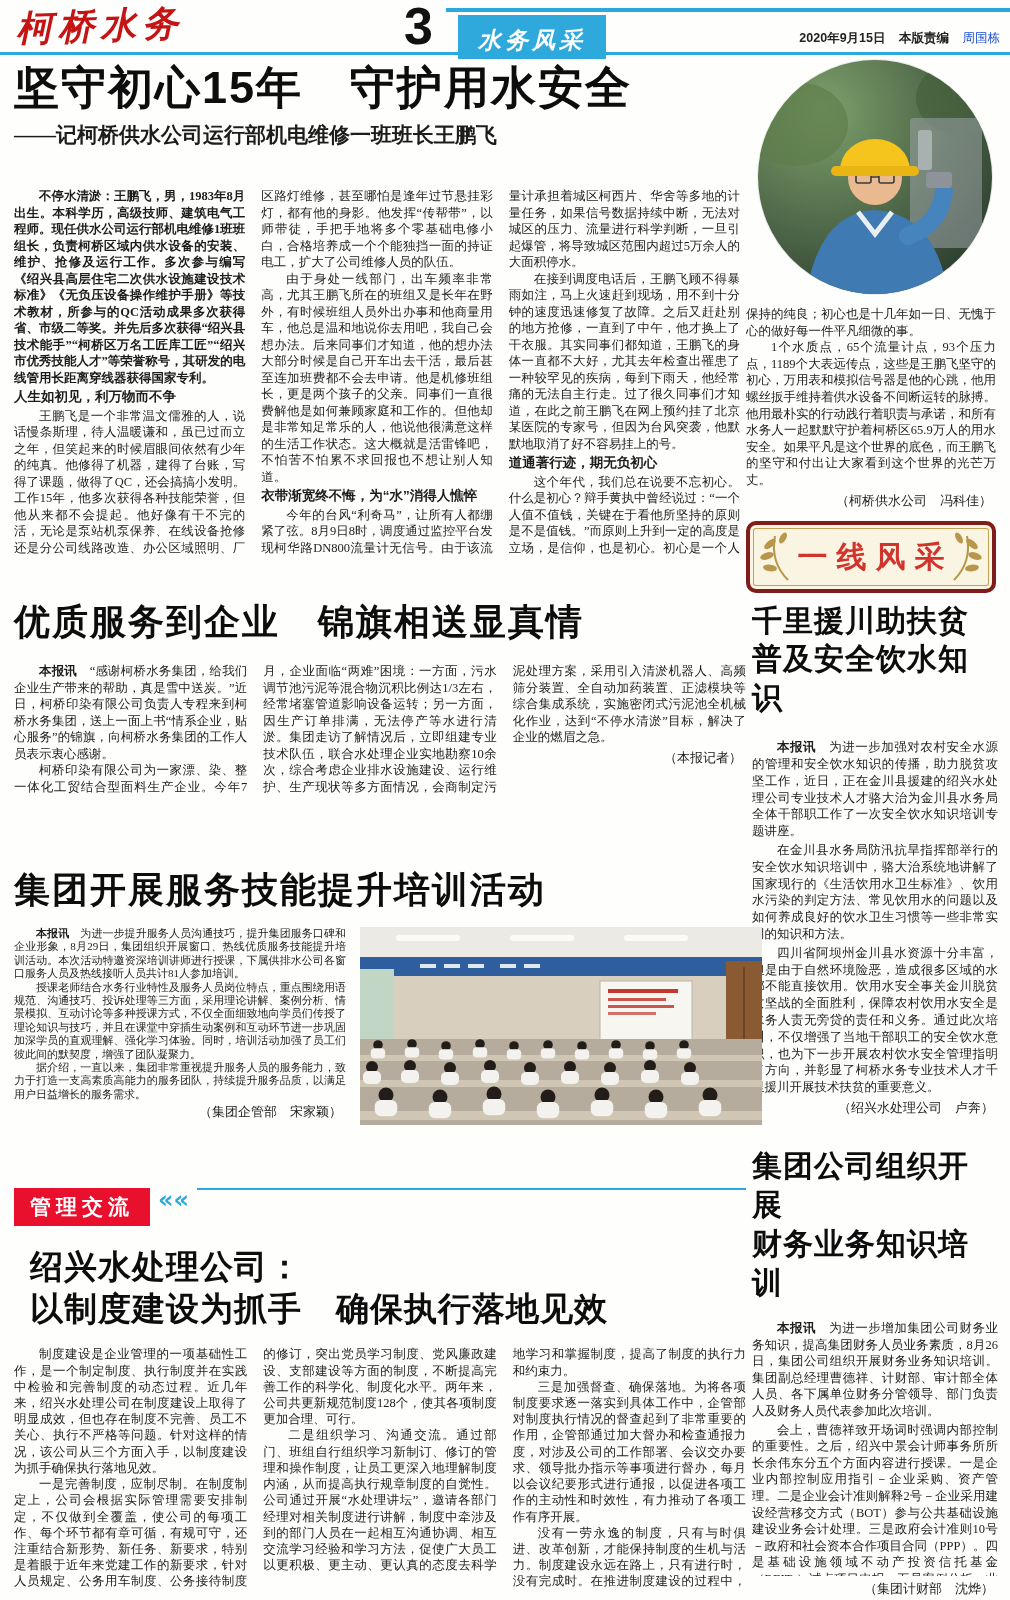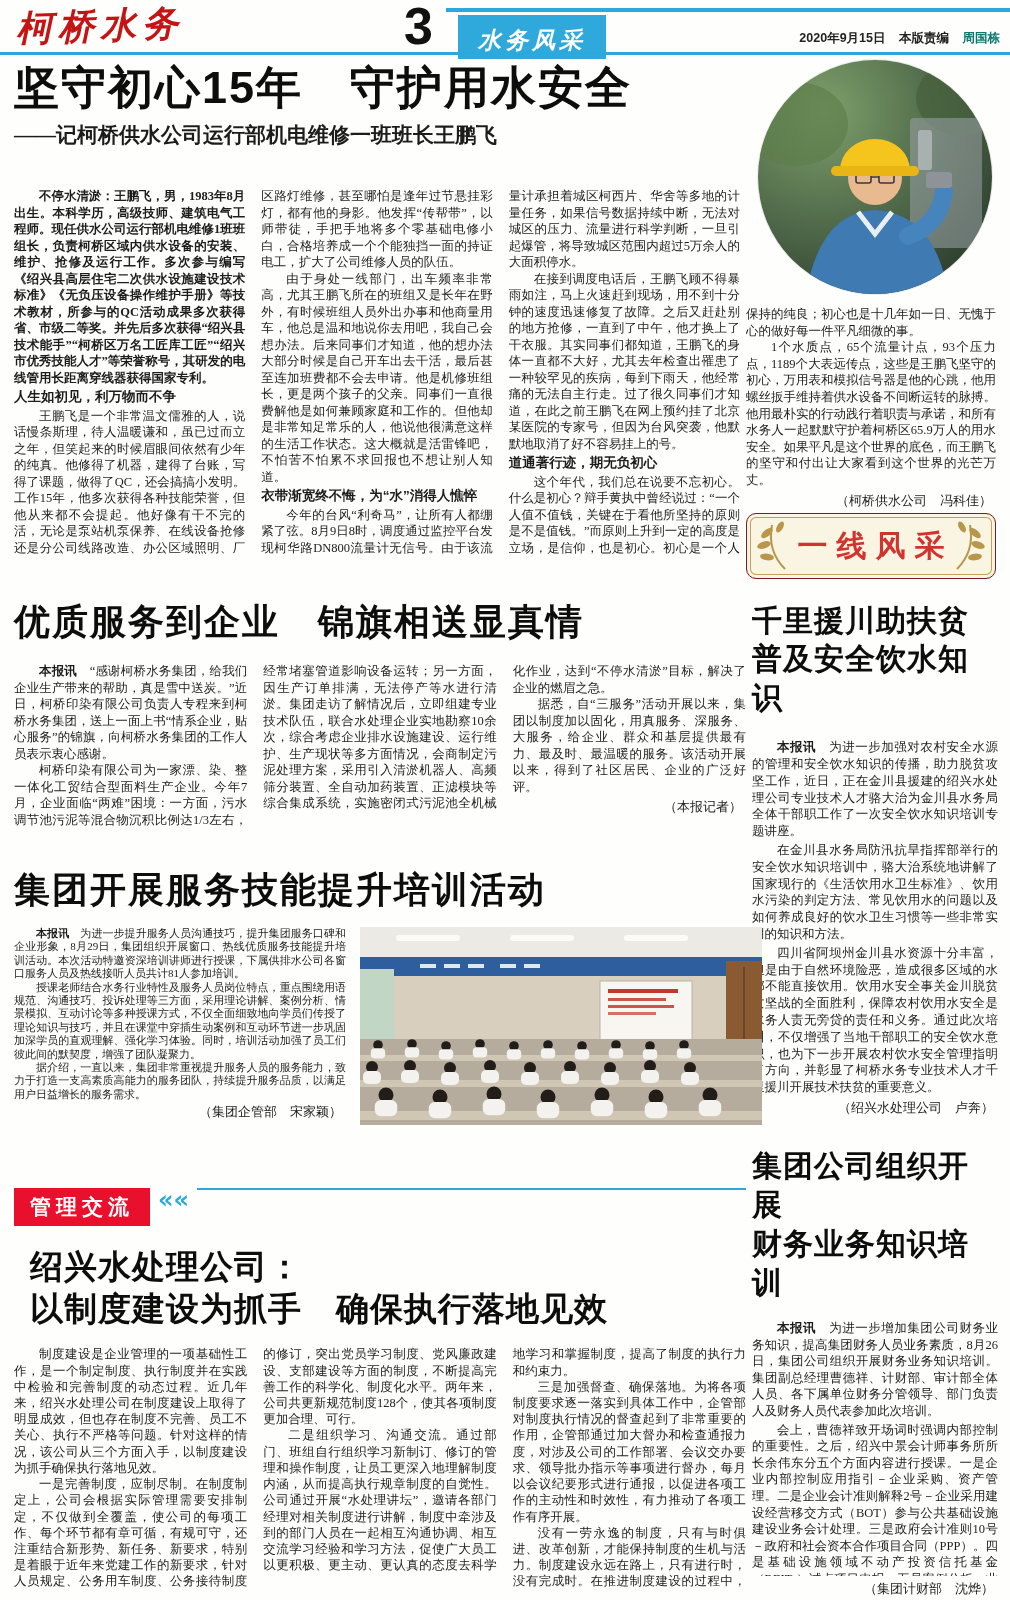--- a/index.html
+++ b/index.html
@@ -9,40 +9,40 @@
   .masthead{position:absolute;top:0;left:0;width:100%;height:58px;}
   .m-topline{position:absolute;left:446px;right:0;top:8px;height:4px;background:#29a9dc;}
   .m-botline{position:absolute;left:0;right:0;top:52px;height:3px;background:#29a9dc;}
   .m-logo{position:absolute;left:16px;top:8px;font:italic 700 36px/1 "Liberation Serif",serif;
           color:#c41414;letter-spacing:6px;transform:rotate(-2deg);}
   .m-page{position:absolute;left:404px;top:0;font:900 52px/1 "Liberation Sans","DejaVu Sans",sans-serif;color:#111;}
   .m-badge{position:absolute;left:458px;top:15px;background:#2fa9dc;color:#fff;
            font:italic 700 23px/1 "Liberation Serif",serif;letter-spacing:4px;padding:14px 20px 7px;}
   .m-date{position:absolute;right:10px;top:32px;font:700 12.5px/1 "Liberation Sans",sans-serif;color:#222;}
   .m-date span{margin-left:10px;}
-  .m-date .name{font-weight:700;color:#0f766e;}
+  .m-date .name{font-weight:400;color:#1d4ed8;}
   
   .bt p{margin:0;text-indent:2em;text-align:justify;}
   .bt .tag{font-family:"Liberation Sans",sans-serif;}
   .colsub{font:700 13.5px/1.6 "Liberation Sans","DejaVu Sans",sans-serif;text-align:center;
           text-indent:0 !important;margin:3px 0 2px;break-inside:avoid;}
   .byline{text-align:right;padding-right:4px;font-size:13px;margin-top:4px;}
   h1,h2{font-family:"Liberation Sans","DejaVu Sans",sans-serif;color:#0d0d0d;}
   
   .feature{position:absolute;left:14px;top:64px;width:982px;height:502px;}
   .f-hl{margin:0;font-size:45px;line-height:1.08;font-weight:900;letter-spacing:2px;}
   .f-sub{margin:10px 0 0;font:700 21px/1.2 "Liberation Serif",serif;}
   .f-photo{position:absolute;top:-4px;right:4px;width:234px;height:234px;border-radius:50%;overflow:hidden;
            box-shadow:0 0 0 1px rgba(0,0,0,.08);}
   .f-cols{position:absolute;top:124px;left:0;width:726px;height:384px;column-count:3;column-gap:16px;
           overflow:hidden;font-size:12.5px;line-height:16.5px;}
   .f-cols .intro{font-weight:600;}
   .f-side{position:absolute;top:242px;right:0;width:250px;font-size:12.5px;line-height:16.6px;}
   .f-side-text{max-height:216px;overflow:hidden;}
-  .f-badge{position:relative;margin-top:4px;height:64px;background:#faf4e3;border:1px solid #7f1d1d;
+  .f-badge{position:relative;margin-top:12px;height:64px;background:#faf4e3;border:4px solid #7f1d1d;
            border-radius:10px;box-shadow:inset 0 0 0 3px #faf4e3,inset 0 0 0 4px #c2a055;
            display:flex;align-items:center;justify-content:center;}
   .f-badge-text{font:900 30px/1 "Liberation Sans",sans-serif;color:#d0342c;letter-spacing:9px;text-indent:9px;}
   .laurel{position:absolute;top:5px;width:38px;height:54px;}
   .laurel.left{left:8px;}
   .laurel.right{right:8px;transform:scaleX(-1);}
   
   .svc{position:absolute;left:14px;top:598px;width:732px;}
   .svc h2{margin:0;font-size:36px;font-weight:900;letter-spacing:2px;}
   .svc-cols{column-count:3;column-gap:16px;height:190px;overflow:hidden;margin-top:16px;
@@ -159,21 +159,20 @@
         </svg>
       </div>
     </div>
   </div>
 
   <div class="svc">
     <h2>优质服务到企业　锦旗相送显真情</h2>
     <div class="svc-cols bt">
       <p><b class="tag">本报讯</b>　<span>“感谢柯桥水务集团，给我们企业生产带来的帮助，真是雪中送炭。”近日，柯桥印染有限公司负责人专程来到柯桥水务集团，送上一面上书“情系企业，贴心服务”的锦旗，向柯桥水务集团的工作人员表示衷心感谢。</span></p>
       <p>柯桥印染有限公司为一家漂、染、整一体化工贸结合型面料生产企业。今年7月，企业面临“两难”困境：一方面，污水调节池污泥等混合物沉积比例达1/3左右，经常堵塞管道影响设备运转；另一方面，因生产订单排满，无法停产等水进行清淤。集团走访了解情况后，立即组建专业技术队伍，联合水处理企业实地勘察10余次，综合考虑企业排水设施建设、运行维护、生产现状等多方面情况，会商制定污泥处理方案，采用引入清淤机器人、高频筛分装置、全自动加药装置、正滤模块等综合集成系统，实施密闭式污泥池全机械化作业，达到“不停水清淤”目标，解决了企业的燃眉之急。</p>
-      <p>据悉，自“三服务”活动开展以来，集团以制度加以固化，用真服务、深服务、大服务，给企业、群众和基层提供最有力、最及时、最温暖的服务。该活动开展以来，得到了社区居民、企业的广泛好评。</p>
       <div class="byline">（本报记者）</div>
     </div>
   </div>
 
   <div class="sichuan">
     <h2>
       <span>千里援川助扶贫</span><br>
       <span>普及安全饮水知识</span>
     </h2>
     <div class="bt">

